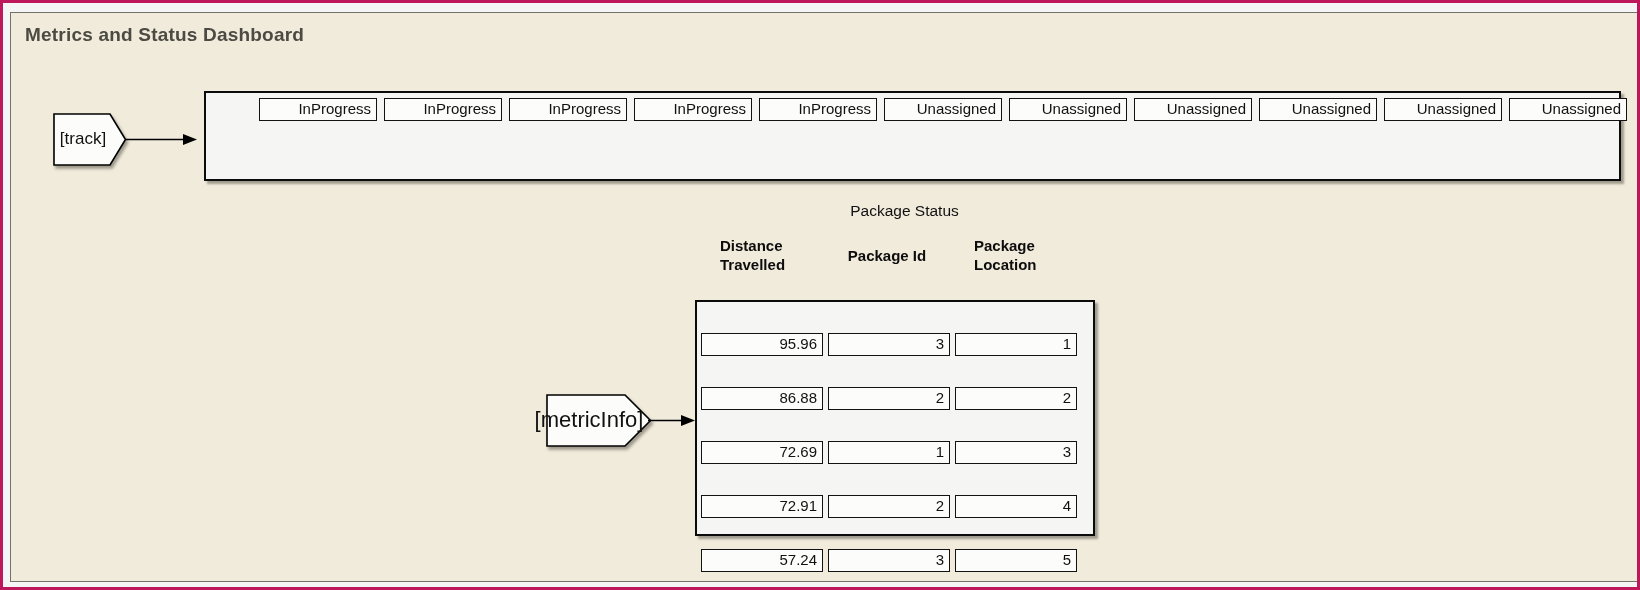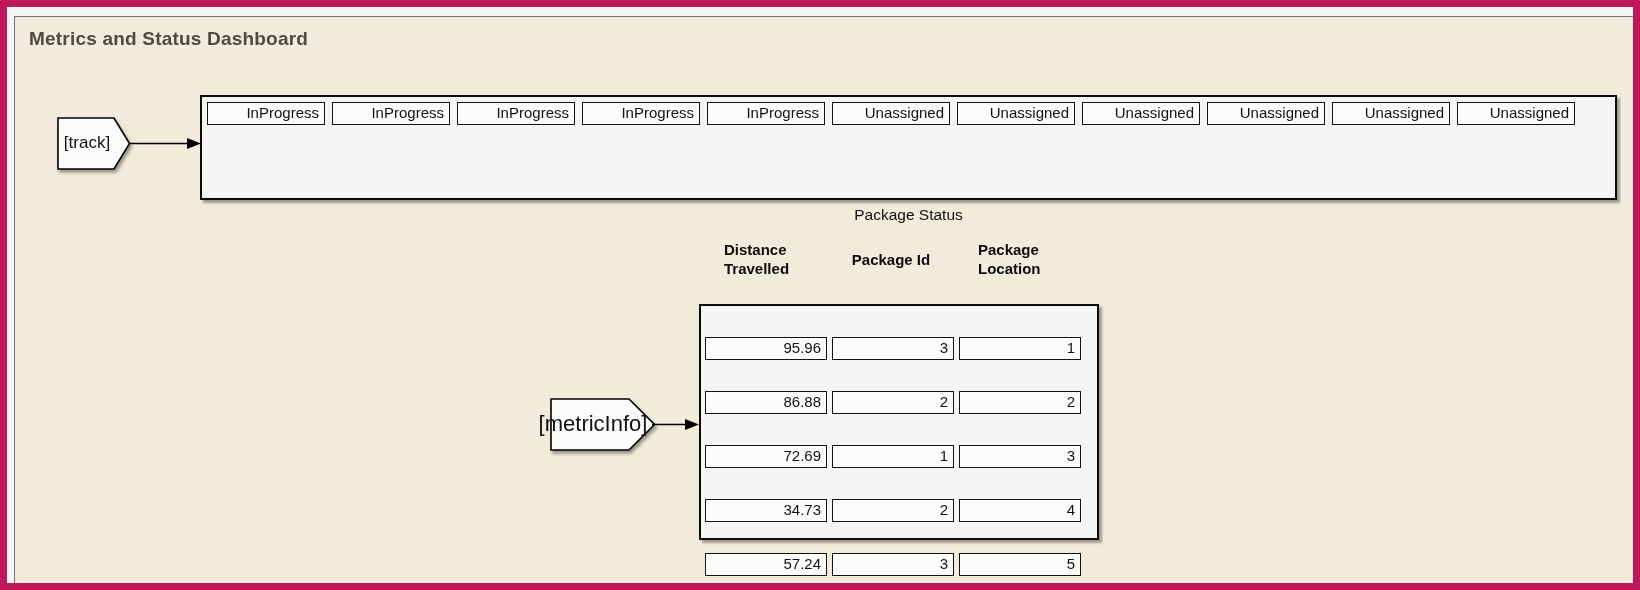--- a/index.html
+++ b/index.html
@@ -1,18 +1,18 @@
 <!DOCTYPE html>
 <html><head>
 <meta charset="utf-8">
 <style>
   html,body{margin:0;padding:0;}
   body{font-family:"Liberation Sans", sans-serif; background:#e9e9e9;}
   .screen{position:relative; width:1640px; height:590px; background:#f5f5f5; overflow:hidden;
-          border:7px solid #be185d; box-sizing:border-box;}
+          border:3px solid #be185d; box-sizing:border-box;}
   .panel{position:absolute; left:7px; top:9px; width:1628px; height:570px;
          background:#f1ebdc; border:1px solid #72726a; box-sizing:border-box;}
   .panel-title{position:absolute; left:14px; top:11px; font-size:19px; font-weight:bold;
                color:#4b4b43; letter-spacing:.2px;}
 
   
   .tag{position:absolute;}
   .tag svg{display:block; filter:drop-shadow(2.5px 3px 1.5px rgba(70,68,55,.5));}
   .tag .tag-label{position:absolute; top:0; bottom:2px; display:flex; align-items:center;
                   justify-content:center; color:#111;}
@@ -61,21 +61,21 @@
     <span class="tag-label">[track]</span>
   </div>
 
   <div class="arrow" style="left:122px; top:128px;">
     <svg width="75" height="17" viewBox="0 0 75 17">
       <line x1="1" y1="8.5" x2="58" y2="8.5" stroke="#000" stroke-width="1.6"></line>
       <polygon points="58,3 72,8.5 58,14" fill="#000"></polygon>
     </svg>
   </div>
 
-  <div class="dblock" style="left:193px; top:88px; width:1417px; height:105px;">
+  <div class="dblock" style="left:201px; top:88px; width:1417px; height:90px;padding-left:48px;">
     <div class="status-strip">
       <div class="dcell">InProgress</div>
       <div class="dcell">InProgress</div>
       <div class="dcell">InProgress</div>
       <div class="dcell">InProgress</div>
       <div class="dcell">InProgress</div>
       <div class="dcell">Unassigned</div>
       <div class="dcell">Unassigned</div>
       <div class="dcell">Unassigned</div>
       <div class="dcell">Unassigned</div>
@@ -122,21 +122,21 @@
         <div class="dcell">86.88</div>
         <div class="dcell">2</div>
         <div class="dcell">2</div>
       </div>
       <div class="trow">
         <div class="dcell">72.69</div>
         <div class="dcell">1</div>
         <div class="dcell">3</div>
       </div>
       <div class="trow">
-        <div class="dcell">34.73</div>
+        <div class="dcell">72.91</div>
         <div class="dcell">2</div>
         <div class="dcell">4</div>
       </div>
       <div class="trow">
         <div class="dcell">57.24</div>
         <div class="dcell">3</div>
         <div class="dcell">5</div>
       </div>
     </div>
   </div>

